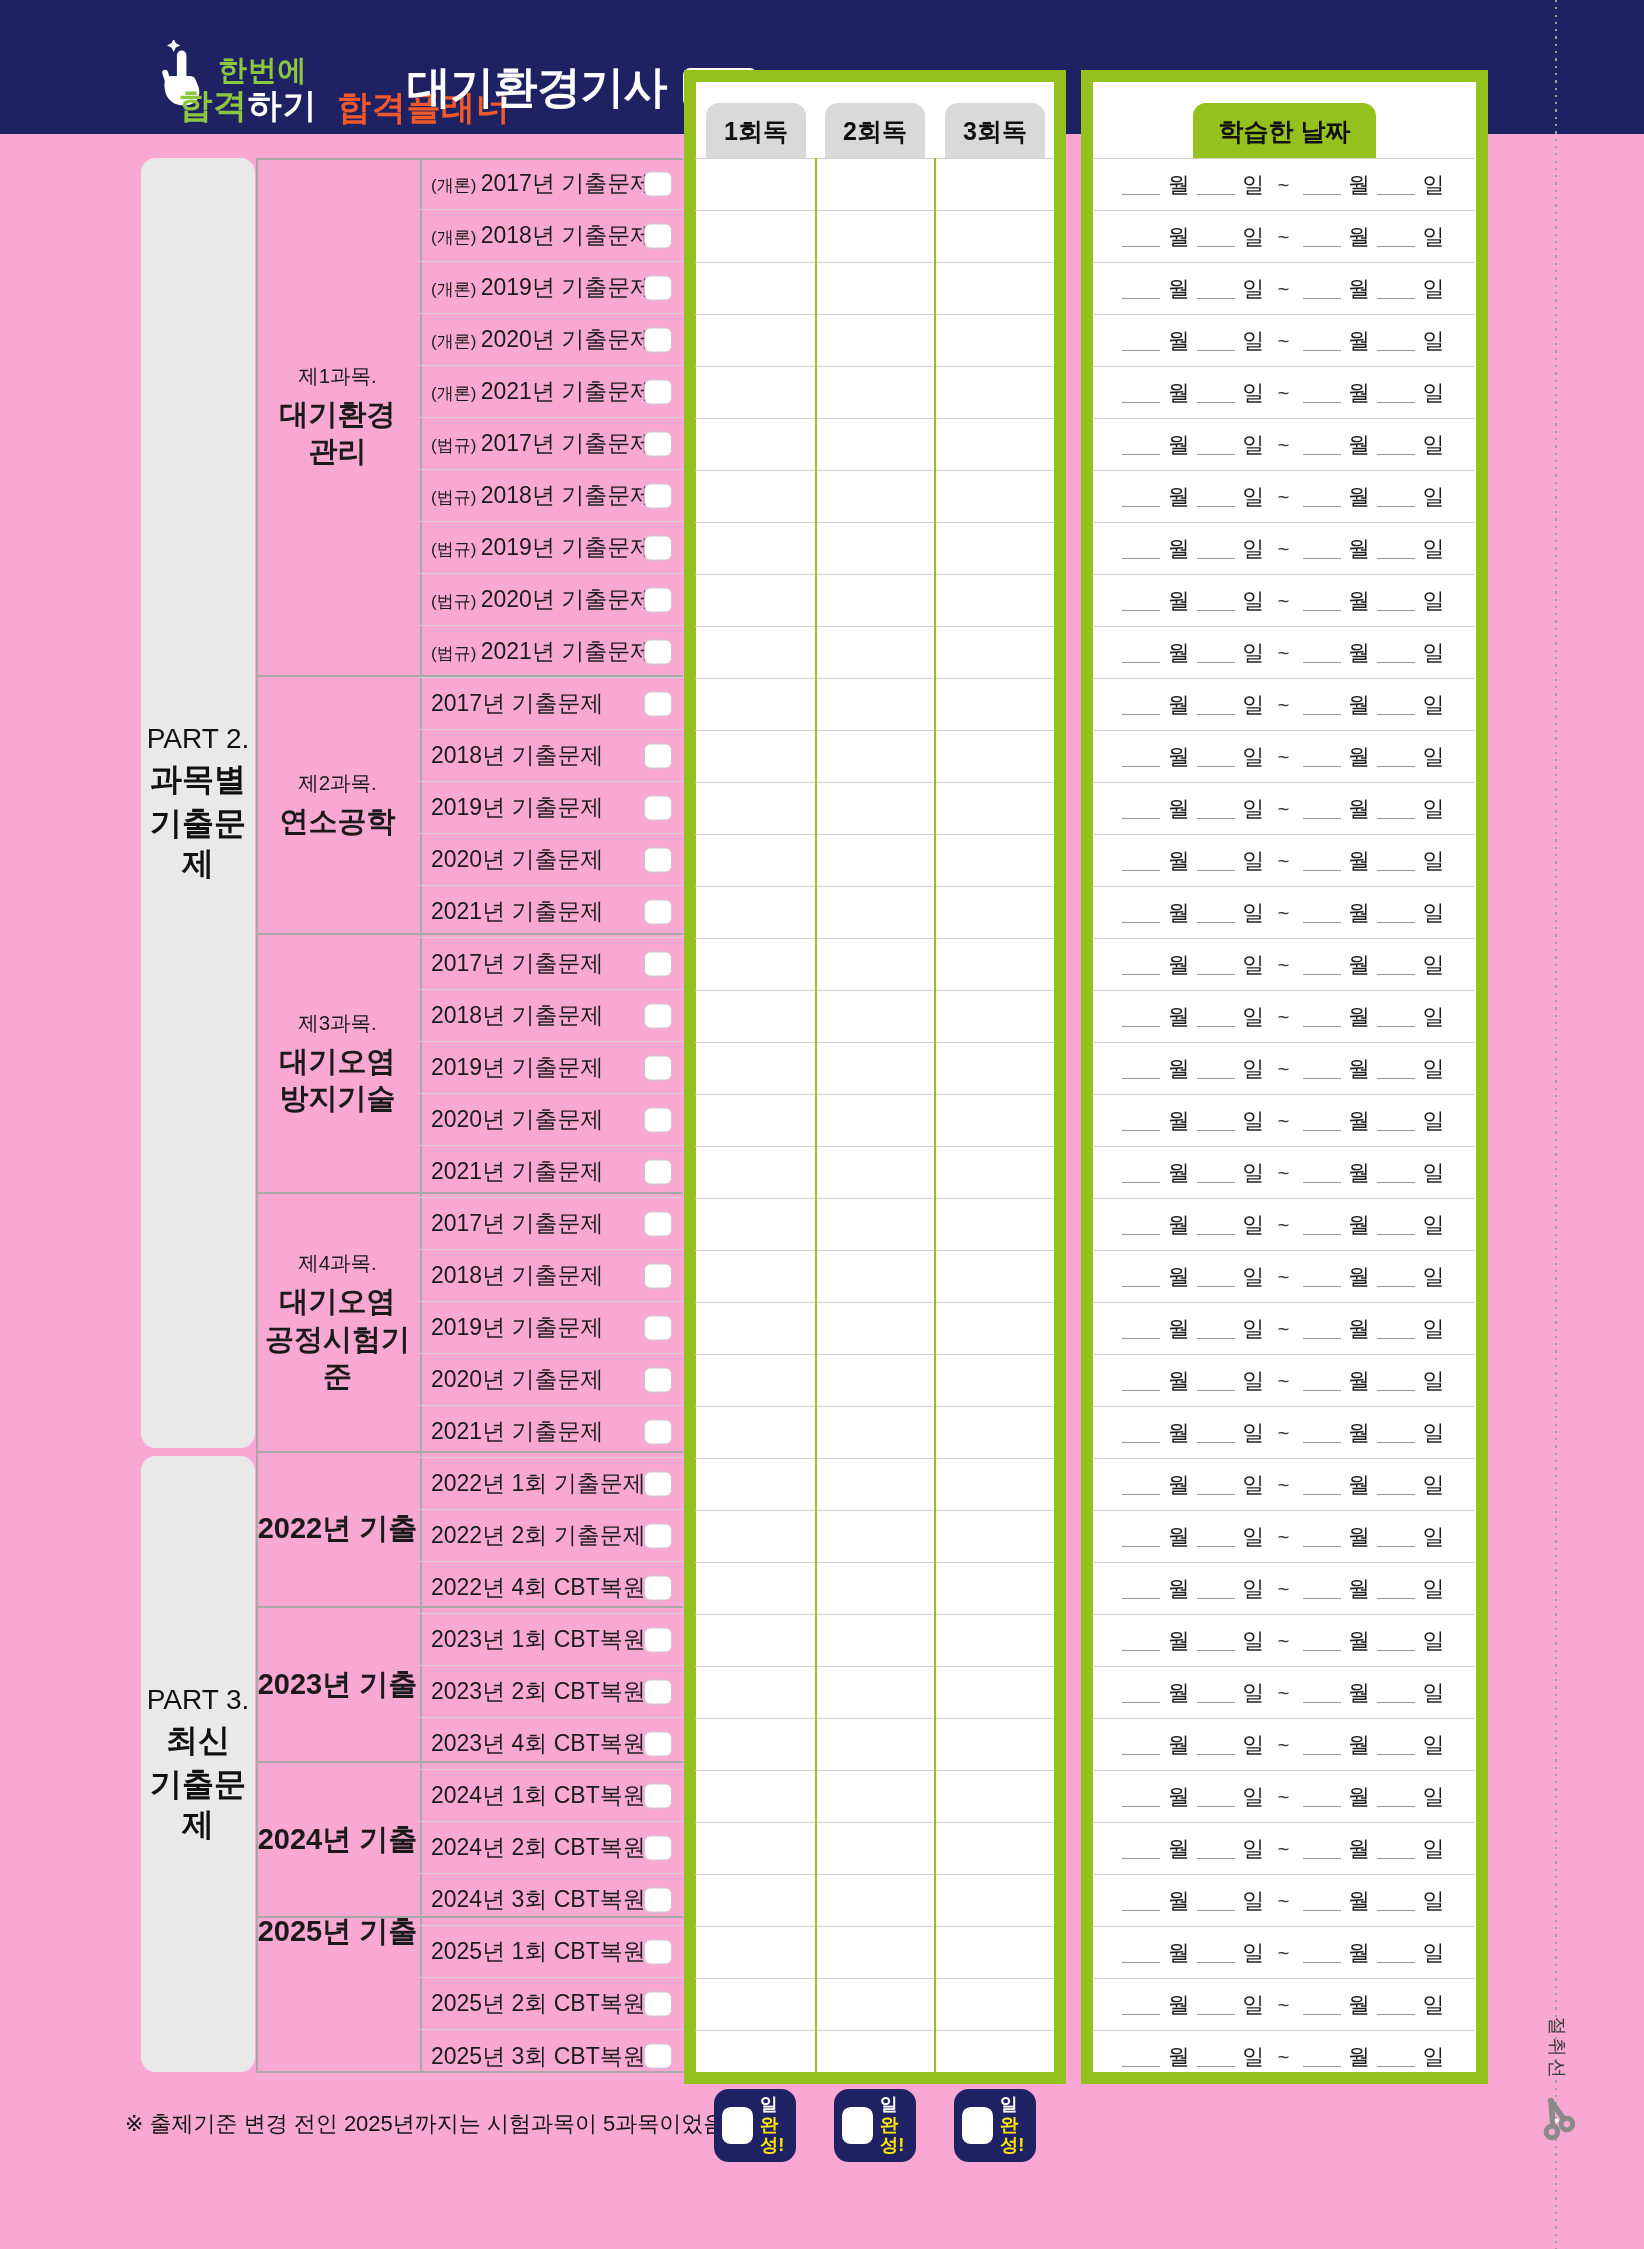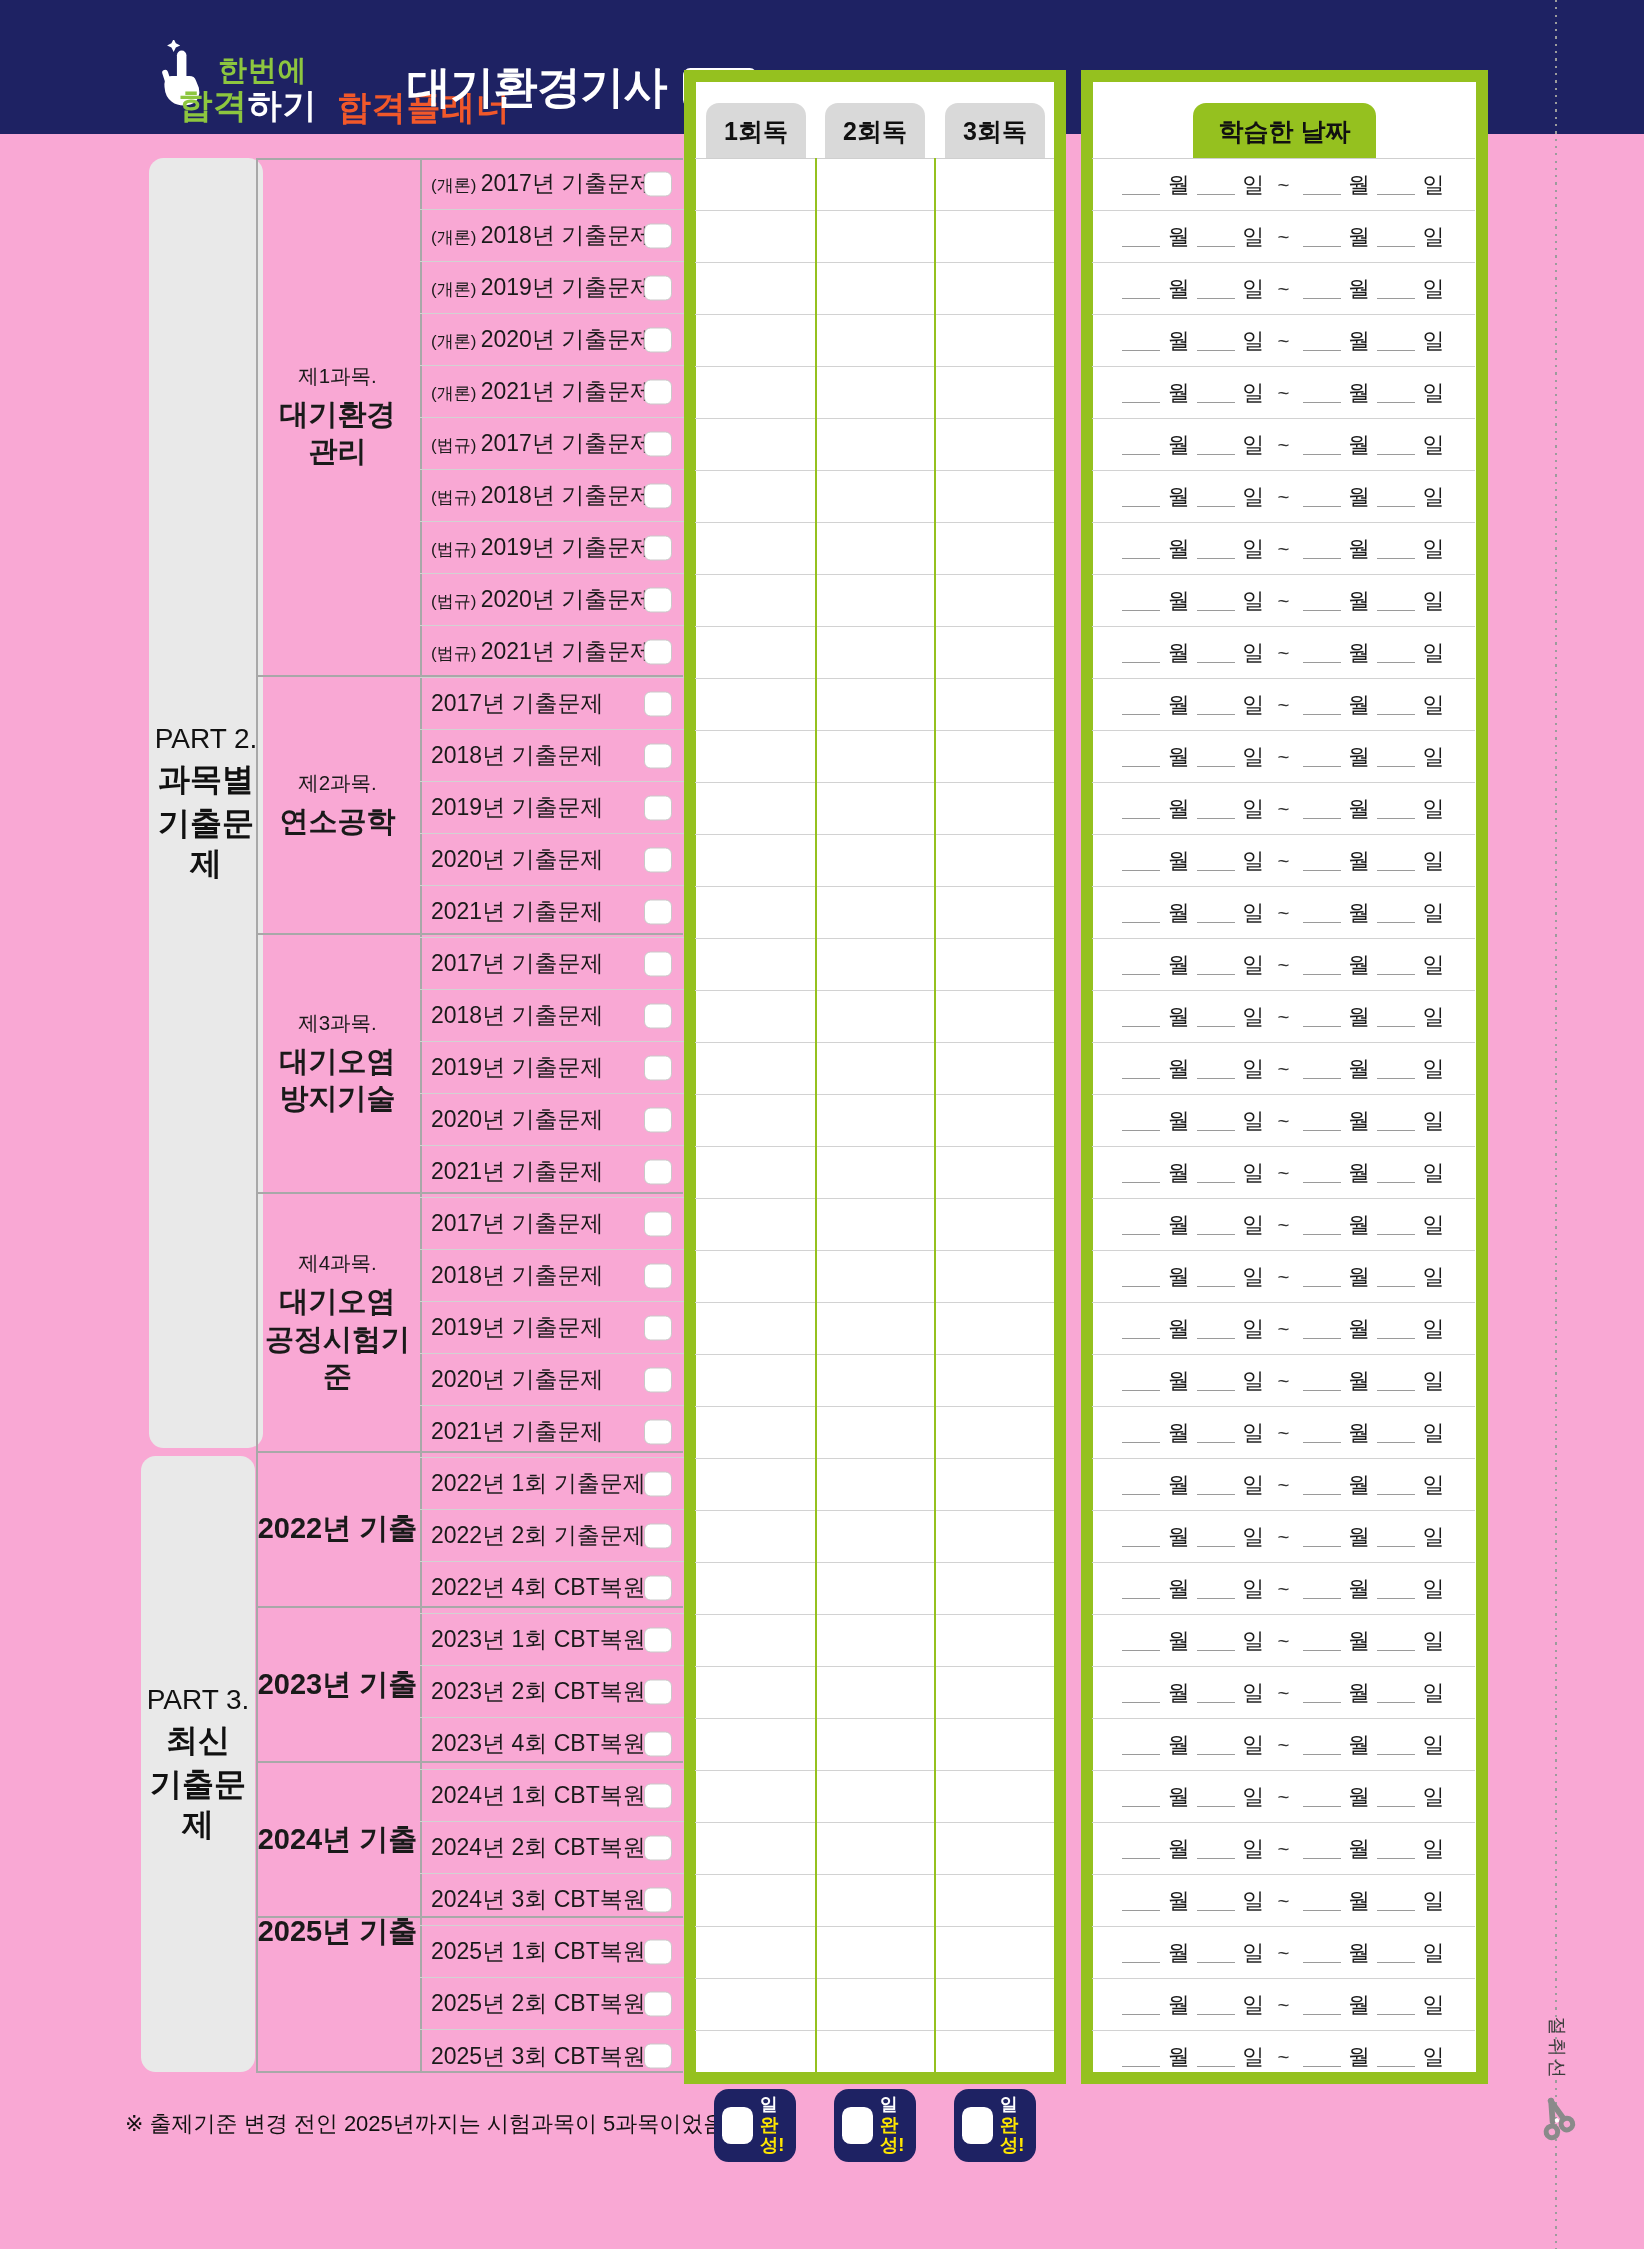--- a/index.html
+++ b/index.html
@@ -96,21 +96,21 @@
       <div class="logo-l2"><span class="g">합격</span><span class="w">하기</span></div>
       <div class="planner">합격플래너</div>
     </div>
     <div class="title-wrap">
       <span class="page-title">대기환경기사</span>
       <span class="exam-badge">필기</span>
     </div>
   </div>
 
   <div id="partBoxes">
-      <div class="part-box" style="top: 158px; height: 1290px; margin-left: 8px;">
+      <div class="part-box" style="top: 158px; height: 1290px;">
         <div class="p1">PART 2.</div>
         <div class="p2">과목별</div>
         <div class="p2">기출문제</div>
       </div>
       <div class="part-box" style="top: 1456px; height: 616px;">
         <div class="p1">PART 3.</div>
         <div class="p2">최신</div>
         <div class="p2">기출문제</div>
       </div>
     </div>

